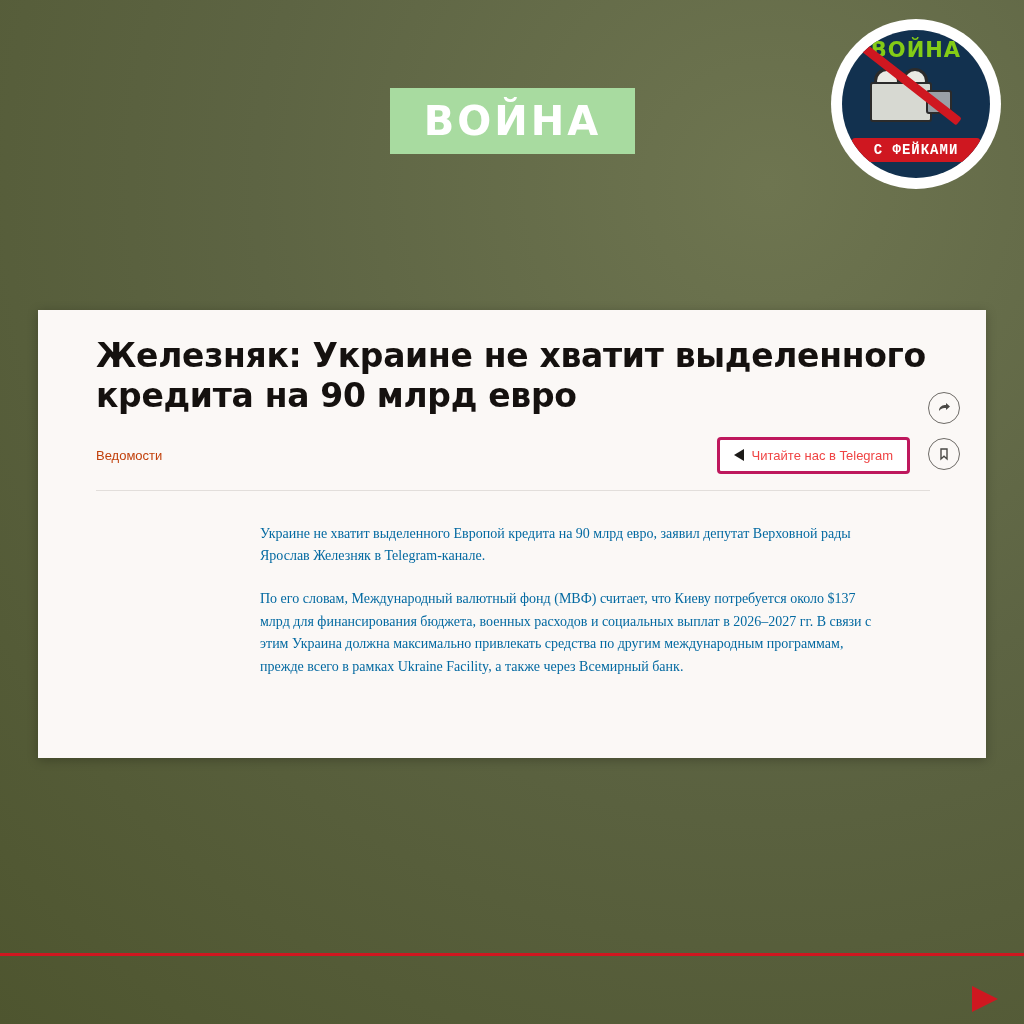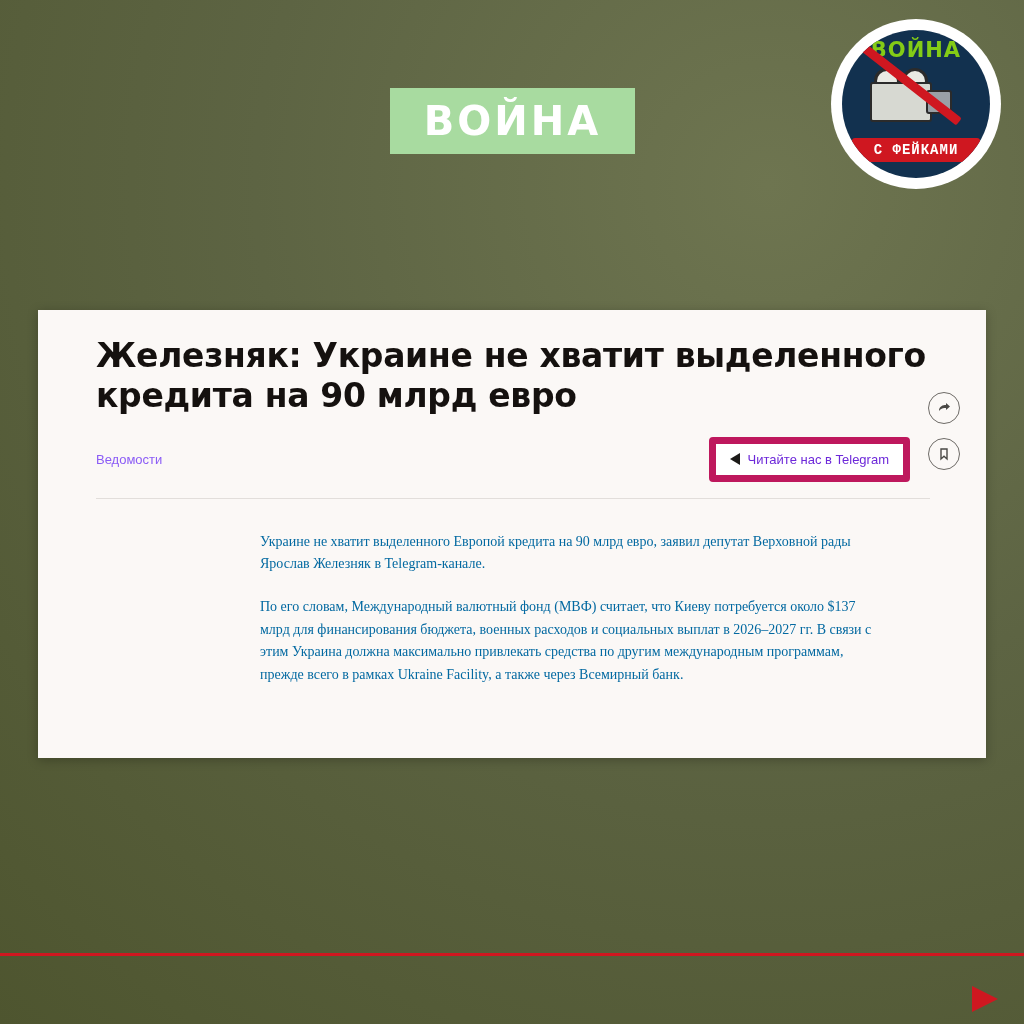--- a/index.html
+++ b/index.html
@@ -157,32 +157,32 @@
   }
   .meta-row {
     display: flex;
     align-items: center;
     justify-content: space-between;
     margin-top: 20px;
     padding-right: 20px;
   }
   .source {
     font-size: 13px;
-    color: #8b5cf6;
+    color: #c2410c;
   }
   .tg-button {
     display: inline-flex;
     align-items: center;
     gap: 8px;
-    border: 7px solid #be185d;
+    border: 3px solid #be185d;
     border-radius: 4px;
     background: #ffffff;
     padding: 8px 14px;
     font-size: 13px;
-    color: #6d28d9;
+    color: #ef4444;
     white-space: nowrap;
   }
   .tg-glyph {
     display: inline-block;
     width: 0; height: 0;
     border-top: 6px solid transparent;
     border-bottom: 6px solid transparent;
     border-right: 10px solid #1c1a18;
   }
   .divider {

